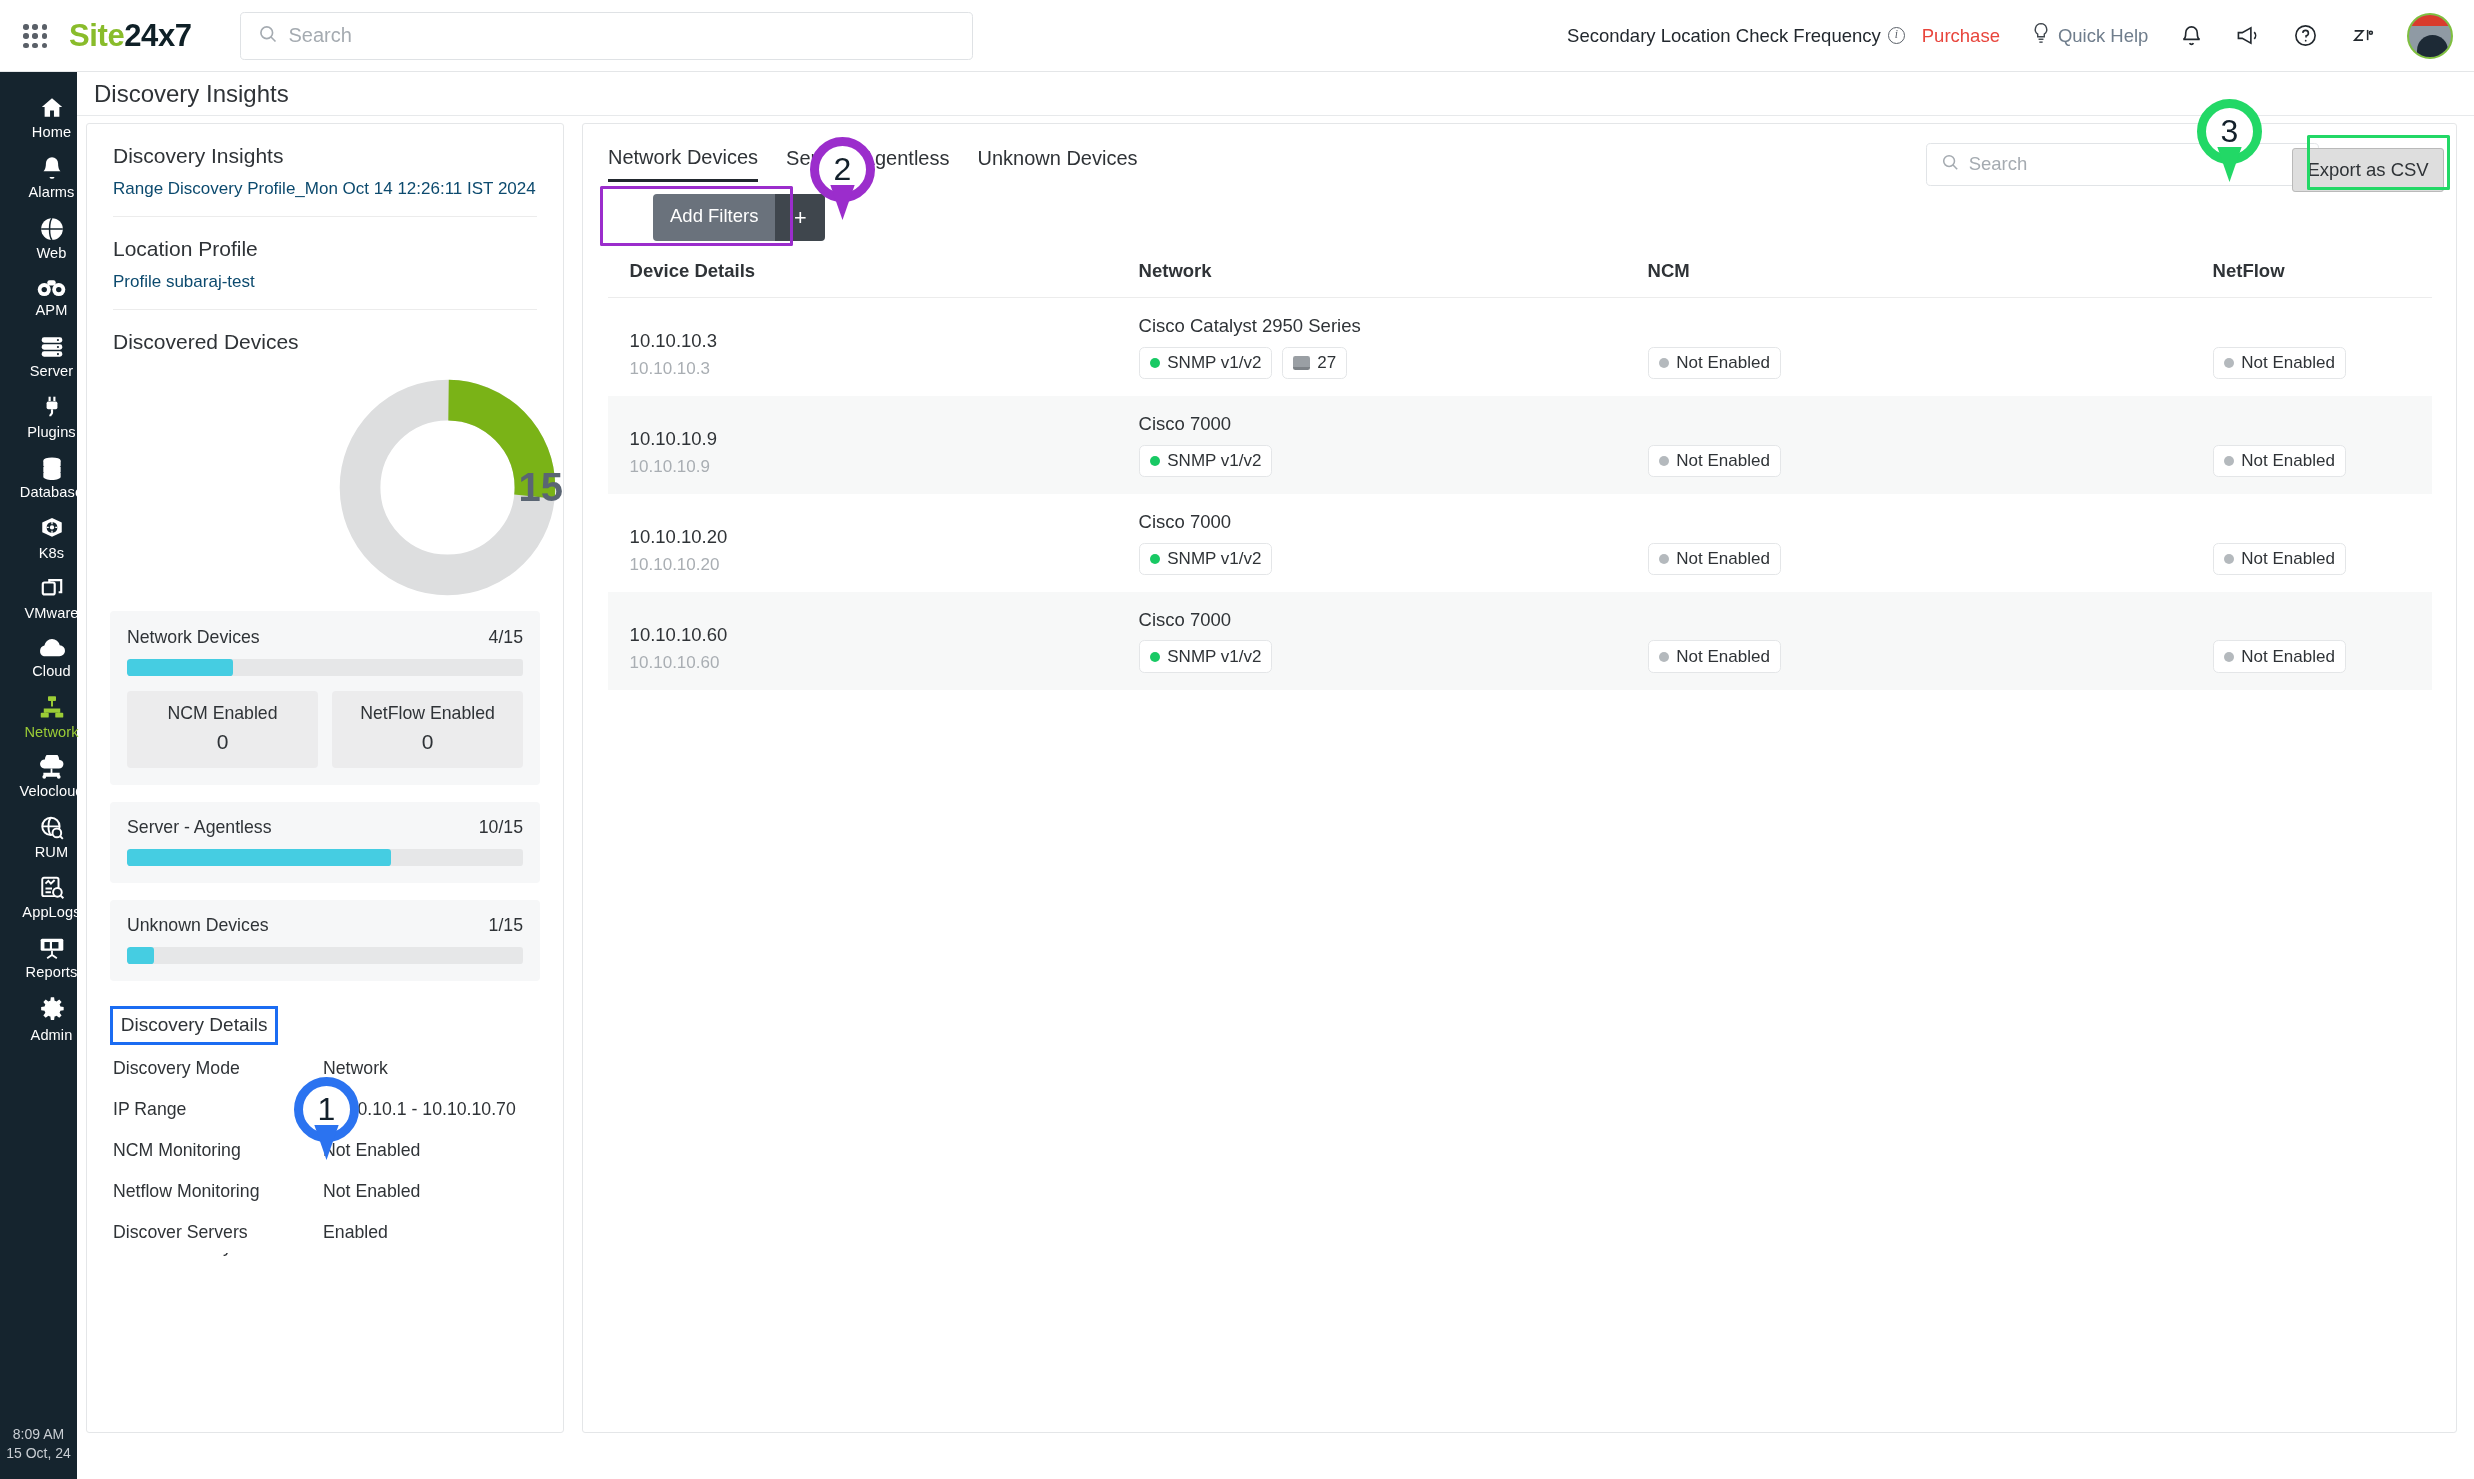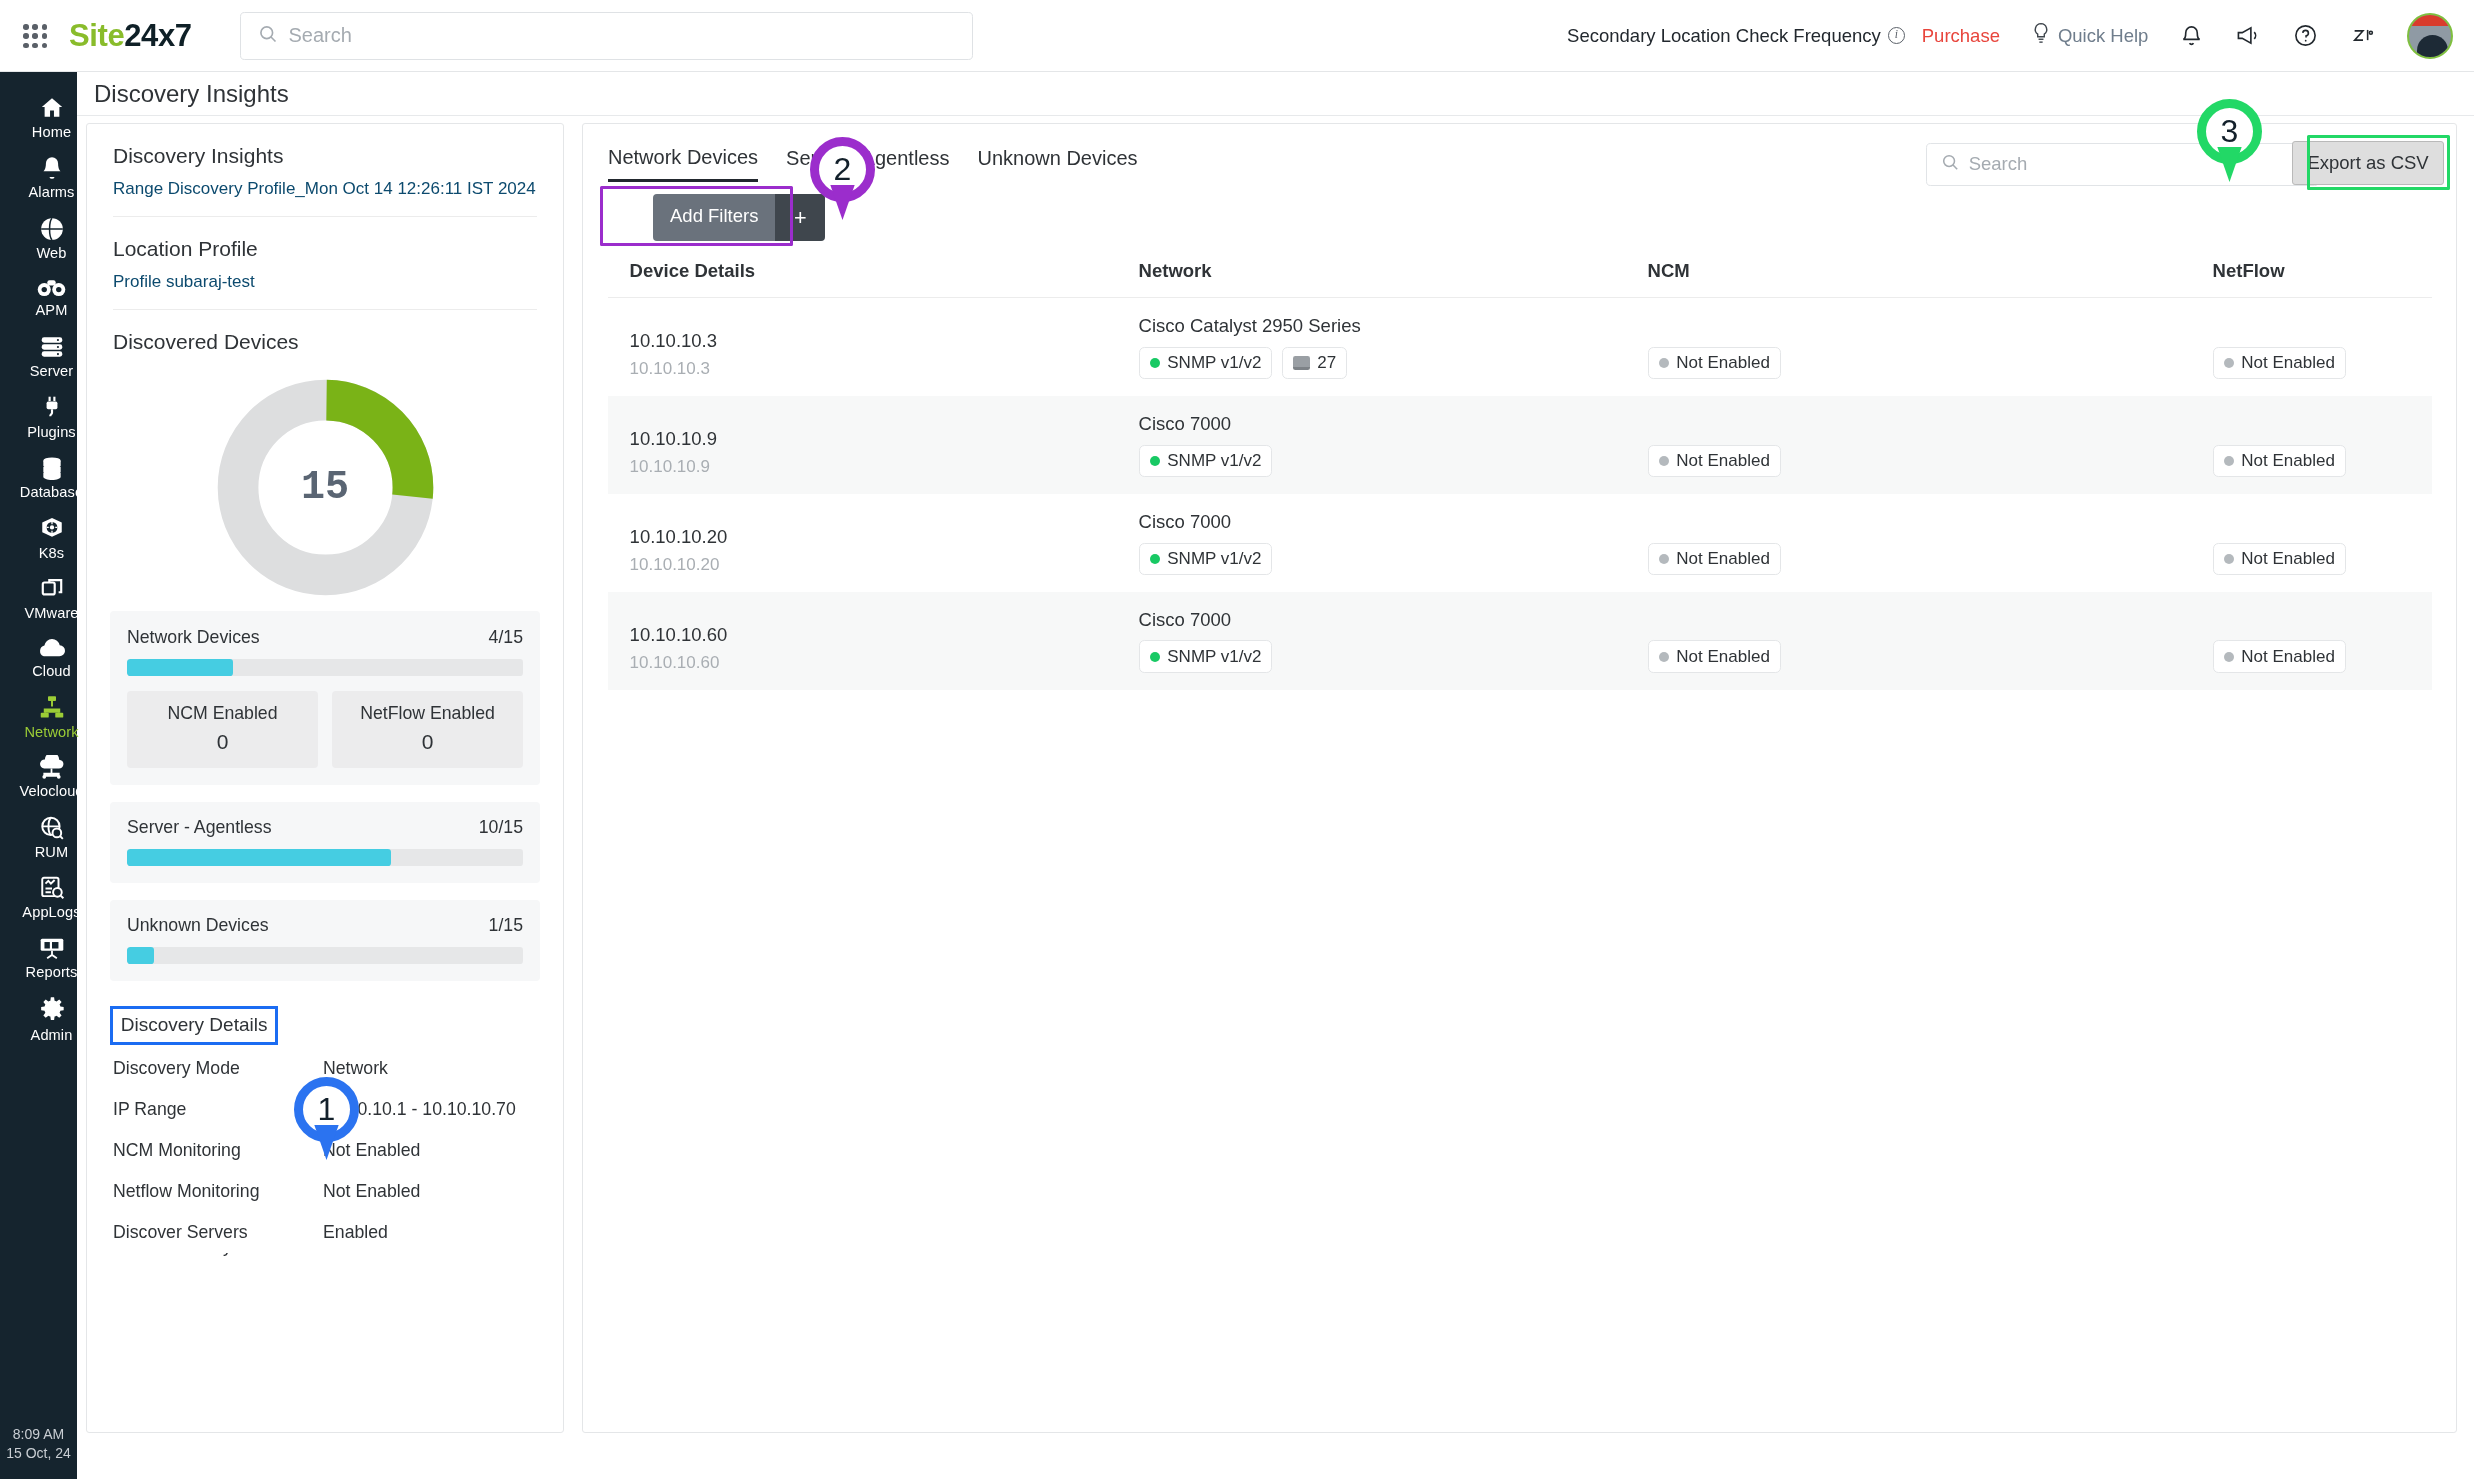--- a/index.html
+++ b/index.html
@@ -78,22 +78,22 @@
   .leftpanel {
     position: absolute; top: 123px; left: 86px; width: 478px; height: 1310px;
     background: #fff; border: 0.8px solid #e4e6e8; border-radius: 3.1px;
     overflow: hidden;
   }
   .lp-block { padding: 20px 26px 17px; }
   .lp-sep { border-bottom: 0.8px solid #ececec; margin: 0 26px; }
   .lp-h { font-size: 21px; color: #2f3337; margin-bottom: 10.8px; }
   .lp-sub { font-size: 17px; color: #0c4a6e; }
 
-  .donutwrap { display: flex; justify-content: center; align-items: center;
-     height: 247px; position: relative; font-family: Liberation Mono, monospace; }
+  .donutwrap { display: flex; justify-content: flex-end; align-items: center;
+     height: 247px; position: relative; }
   .donutnum { position: absolute; font-size: 40px; font-weight: bold; color: #5a6573; }
 
   .statcard { margin: 0 23px 17px; background: #f6f7f8; border-radius: 3.9px; padding: 15.4px 17px 17px; }
   .statrow { display: flex; justify-content: space-between; align-items: baseline; margin-bottom: 10.8px; }
   .statname { font-size: 17.7px; color: #2f3337; }
   .statval { font-size: 17.7px; color: #2f3337; }
   .track { height: 17px; background: #e6e7e8; border-radius: 3.1px; overflow: hidden; }
   .fill { height: 100%; background: #45cde2; border-radius: 3.1px; }
   .substats { display: flex; gap: 14px; margin-top: 15.4px; }
   .substat { flex: 1; background: #ececed; border-radius: 3.9px; padding: 12.3px 0 14px;
@@ -131,21 +131,21 @@
     border: 3.9px solid #9b2dcc; border-radius: 1.5px; pointer-events: none; }
 
   .rp-search { position: absolute; top: 18.5px; right: 137px; width: 393px; height: 43px;
     border: 0.8px solid #e1e4e7; border-radius: 4.6px; display: flex; align-items: center;
     padding: 0 14px; }
   .rp-search input { border: 0; outline: 0; font-size: 18.5px; color: #444; background: transparent;
     font-family: "Liberation Sans", sans-serif; width: 100%; }
   .rp-search input::placeholder { color: #a5abb1; }
   .rp-search .mag { margin-right: 9.2px; }
 
-  .exportbtn { position: absolute; top: 17px; right: 12.3px;
+  .exportbtn { position: absolute; top: 24px; right: 12.3px;
     background: #dedede; border: 0.8px solid #b9b9b9; border-radius: 3.1px;
     font-size: 18.5px; color: #2f3337; padding: 10px 14px; cursor: pointer; }
   .ex-hl { position: absolute; top: 10.8px; right: 6.2px; width: 143px; height: 55px;
     border: 3.9px solid #22d866; border-radius: 1.5px; pointer-events: none; }
 
   
   .dtable { position: absolute; top: 136px; left: 25px; width: 1824px; }
   .thead { display: flex; padding: 0 0 15.4px 21.6px; border-bottom: 0.8px solid #ececec; }
   .th { font-size: 18.5px; font-weight: bold; color: #2f3337; }
   .c1 { width: 509px; } .c2 { width: 509px; } .c3 { width: 565px; } .c4 { flex: 1; }

